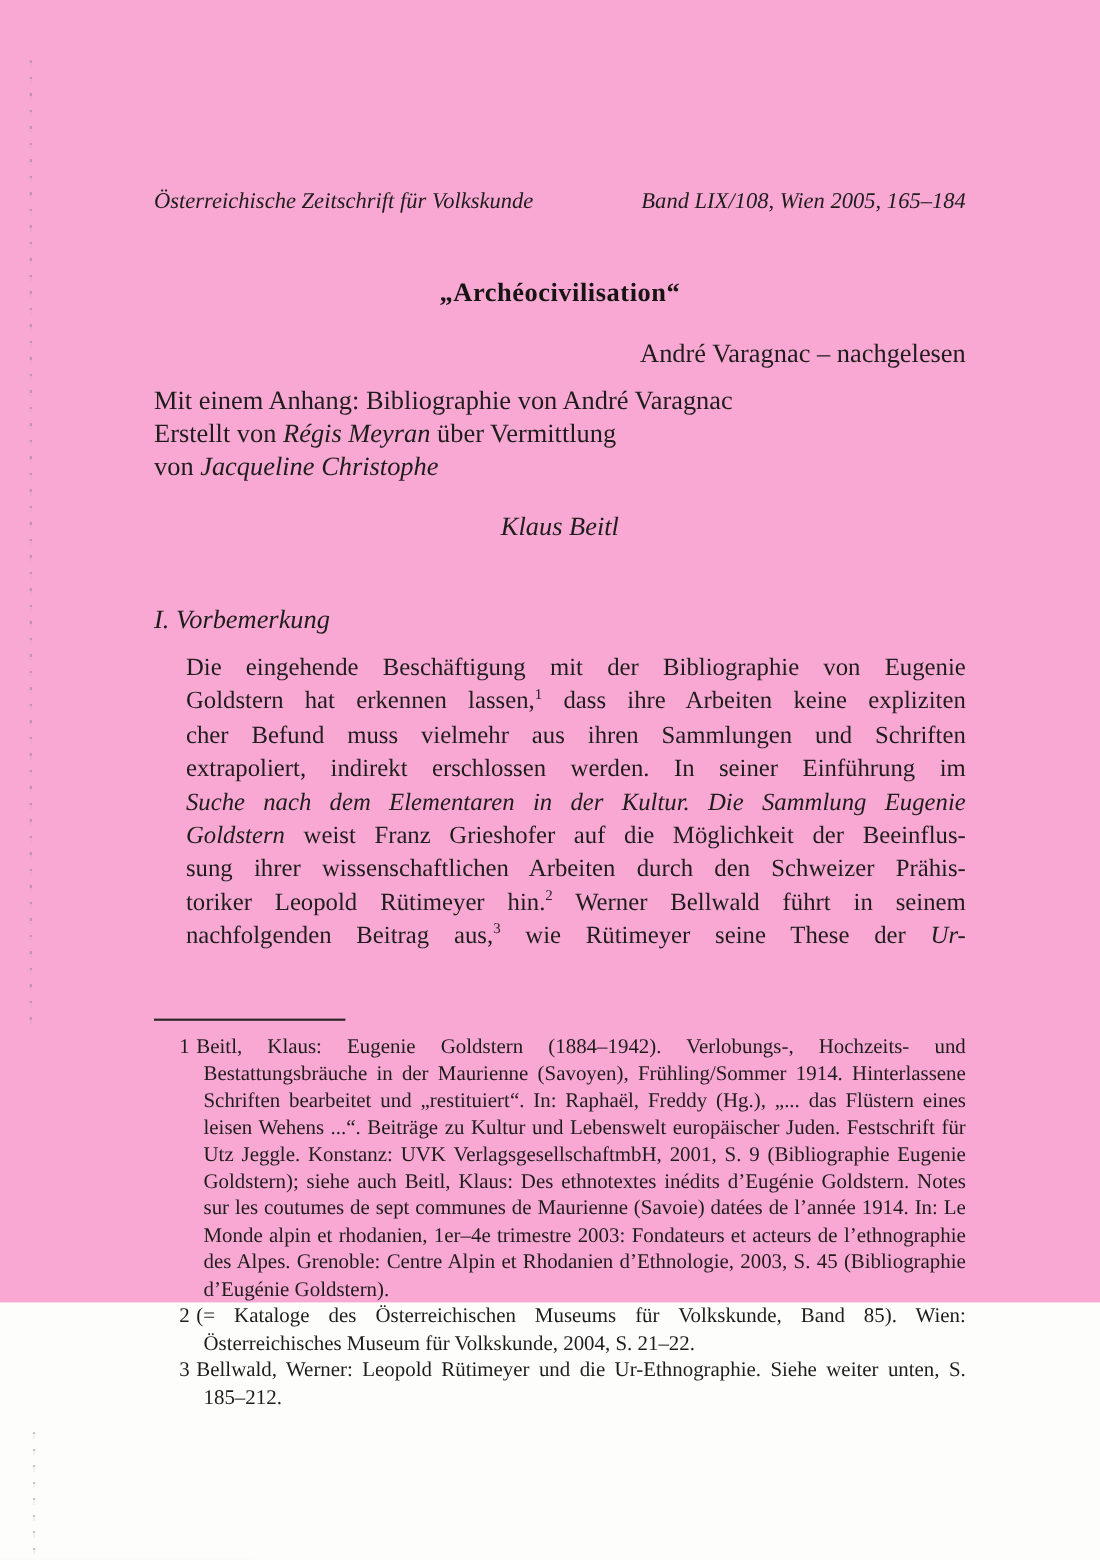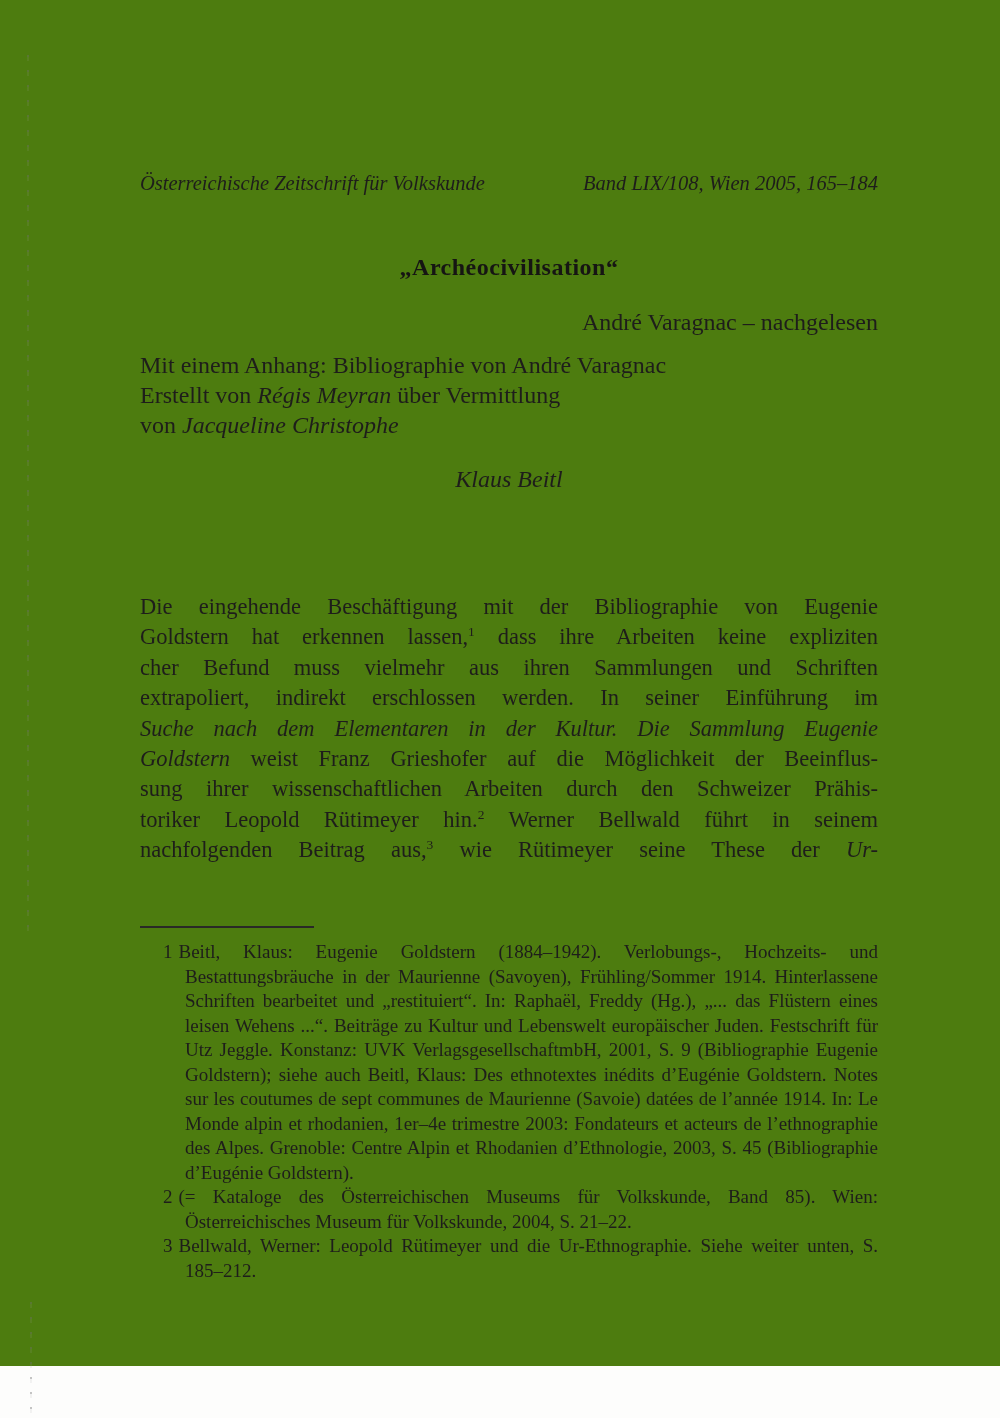--- a/index.html
+++ b/index.html
@@ -6,22 +6,22 @@
     margin: 0;
     padding: 0;
     width: 1000px;
     height: 1418px;
     background: #fdfdfc;
     overflow: hidden;
   }
   .page {
     position: relative;
     width: 1000px;
-    height: 1366px;
-    background: #4d7c0f;
+    height: 1184px;
+    background: #f9a8d4;
     color: #1e1d1b;
     font-family: "Liberation Serif", "DejaVu Serif", serif;
   }
   
   .scan-dots {
     position: absolute;
     width: 2px;
     background-image: repeating-linear-gradient(
       to bottom,
       rgba(110,110,110,0.40) 0px, rgba(110,110,110,0.40) 2px,
@@ -79,20 +79,21 @@
     left: 140px; top: 592px; width: 738px;
     font-size: 22.5px;
   }
   .bline {
     text-align: justify;
     text-align-last: justify;
     line-height: 30.4px;
     height: 30.4px;
     overflow: visible;
     white-space: normal;
+    margin-left: 29px;
   }
   .it { font-style: italic; }
   sup.fn-ref {
     font-size: 0.60em;
     line-height: 0;
     vertical-align: super;
   }
   .fn-rule {
     position: absolute;
     left: 140px; top: 926px;
@@ -130,20 +131,21 @@
   <div class="article-subtitle">André Varagnac – nachgelesen</div>
 
   <div class="appendix-note">
     <div>Mit einem Anhang: Bibliographie von André Varagnac</div>
     <div><span>Erstellt von </span><span class="it">Régis Meyran</span><span> über Vermittlung</span></div>
     <div><span>von </span><span class="it">Jacqueline Christophe</span></div>
   </div>
 
   <div class="author-name">Klaus Beitl</div>
 
+  <div class="section-heading">I. Vorbemerkung</div>
 
   <div class="body-paragraph">
     <div class="bline"><span>Die eingehende Beschäftigung mit der Bibliographie von Eugenie</span></div>
     <div class="bline"><span>Goldstern hat erkennen lassen,</span><sup class="fn-ref">1</sup><span> dass ihre Arbeiten keine expliziten</span></div>
     <div class="bline"><span>cher Befund muss vielmehr aus ihren Sammlungen und Schriften</span></div>
     <div class="bline"><span>extrapoliert, indirekt erschlossen werden. In seiner Einführung im</span></div>
     <div class="bline"><span class="it">Suche nach dem Elementaren in der Kultur. Die Sammlung Eugenie</span></div>
     <div class="bline"><span class="it">Goldstern</span><span> weist Franz Grieshofer auf die Möglichkeit der Beeinflus-</span></div>
     <div class="bline"><span>sung ihrer wissenschaftlichen Arbeiten durch den Schweizer Prähis-</span></div>
     <div class="bline"><span>toriker Leopold Rütimeyer hin.</span><sup class="fn-ref">2</sup><span> Werner Bellwald führt in seinem</span></div>

